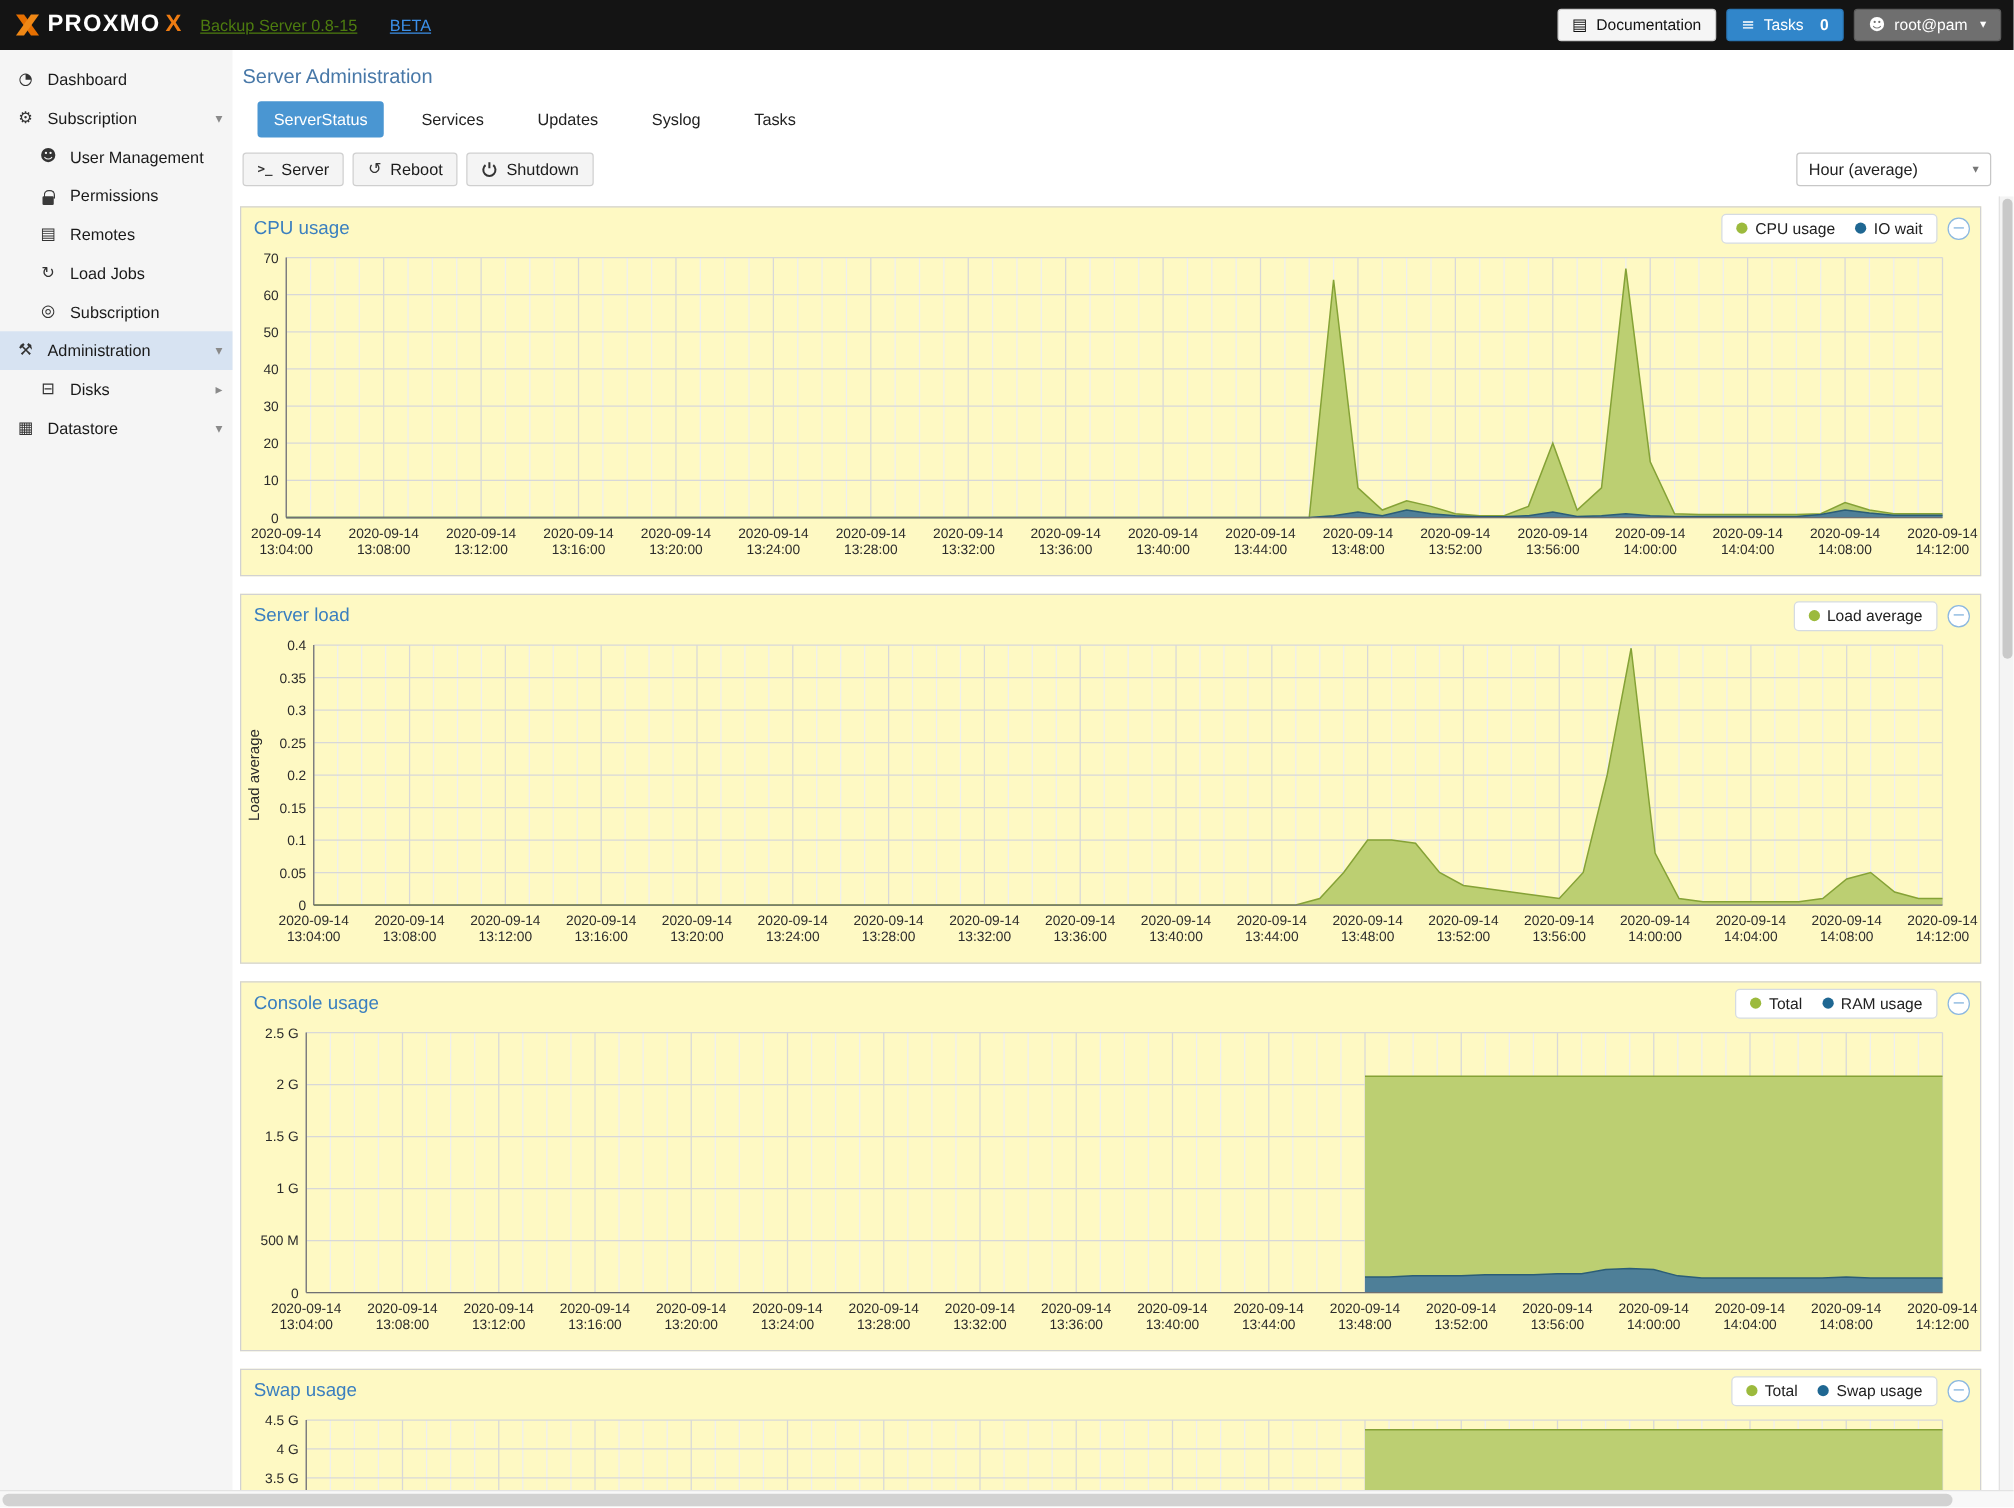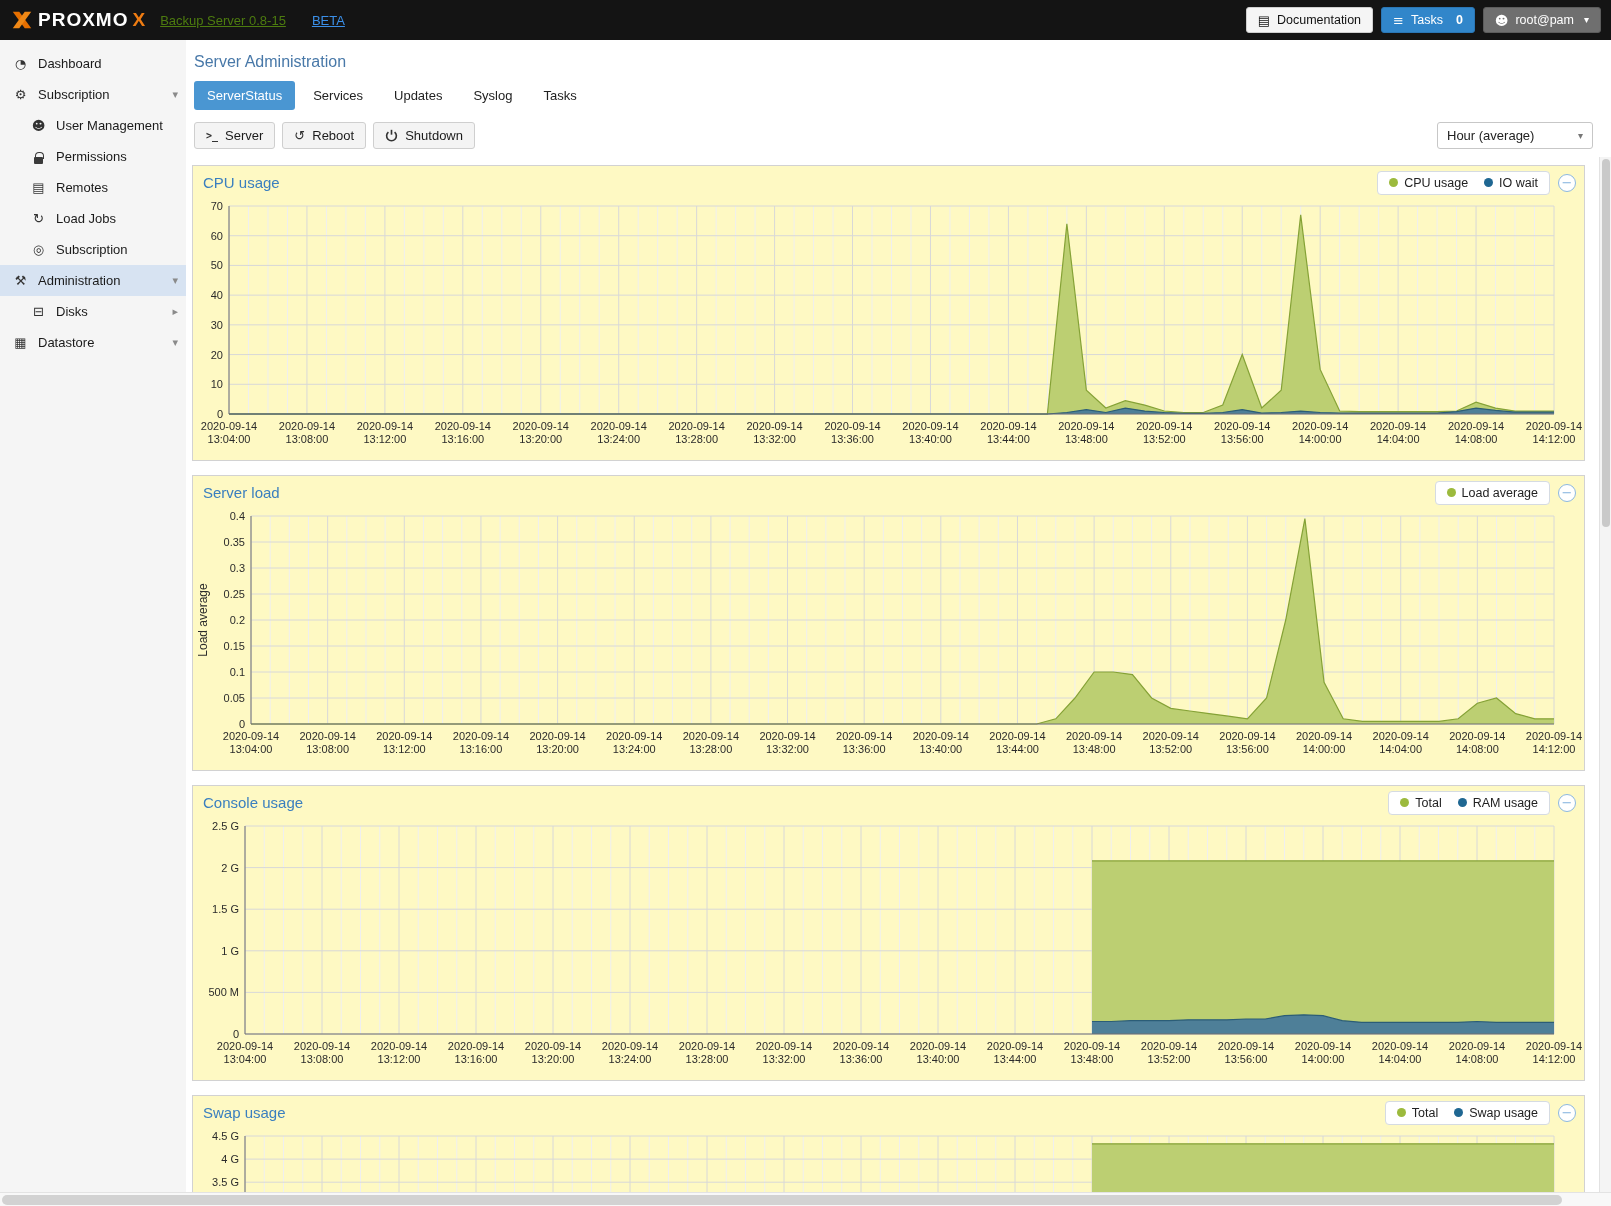--- a/index.html
+++ b/index.html
@@ -30,21 +30,21 @@
   .side-item { height:31px; display:flex; align-items:center; padding-left:12px; padding-right:8px; gap:9px; cursor:pointer; color:#1a1a1a; }
   .side-item.child { padding-left:30px; }
   .side-item.selected { background:#d7e3f2; }
   .sicon { width:17px; text-align:center; color:#333; font-family:"DejaVu Sans", sans-serif; font-size:13px; line-height:1; position:relative; }
   .scaret { margin-left:auto; color:#8a8a8a; font-family:"DejaVu Sans", sans-serif; font-size:11px; }
   .lockbody { display:block; width:9px; height:7px; background:#3a3a3a; border-radius:1px; margin:7px auto 0; }
   .lockbody::before { content:''; position:absolute; top:2px; left:5px; width:7px; height:6px; border:1.5px solid #3a3a3a; border-bottom:none; border-radius:4px 4px 0 0; }
   .content { flex:1; display:flex; flex-direction:column; min-width:0; }
   .page-title { color:#4878a8; font-size:16px; padding:13px 8px 8px 8px; }
   .tabbar { padding:2px 0 6px 8px; }
-  .tab { display:inline-block; padding:7px 13px; margin-right:5px; border-radius:3px; color:#222; cursor:pointer; }
+  .tab { display:inline-block; padding:7px 13px; margin-right:5px; border-radius:3px; color:#222; cursor:pointer;margin-left:12px; }
   .tab.active { background:#4a96d2; color:#fff; }
   .toolbar { display:flex; align-items:center; gap:7px; padding:6px 18px 8px 8px; }
   .tbtn { display:inline-flex; align-items:center; gap:7px; background:#f4f4f4; border:1px solid #cfcfcf; border-radius:3px; padding:5px 11px; cursor:pointer; color:#1b1b1b; }
   .ticon { font-family:"DejaVu Sans", sans-serif; font-size:13px; line-height:1; color:#333; }
   .console-glyph { font-family:"DejaVu Sans Mono", monospace; font-size:10px; font-weight:bold; }
   .tf-select { margin-left:auto; width:156px; background:#fff; border:1px solid #c7c7c7; border-radius:3px; padding:5px 9px; display:flex; align-items:center; justify-content:space-between; cursor:pointer; }
   .tf-caret { color:#777; font-family:"DejaVu Sans", sans-serif; font-size:10px; }
   
   .charts-viewport { position:relative; flex:1; overflow:hidden; }
   .panel { margin:8px 26px 14px 6px; border:1px solid #d2d2d2; background:#fef9c3; }

